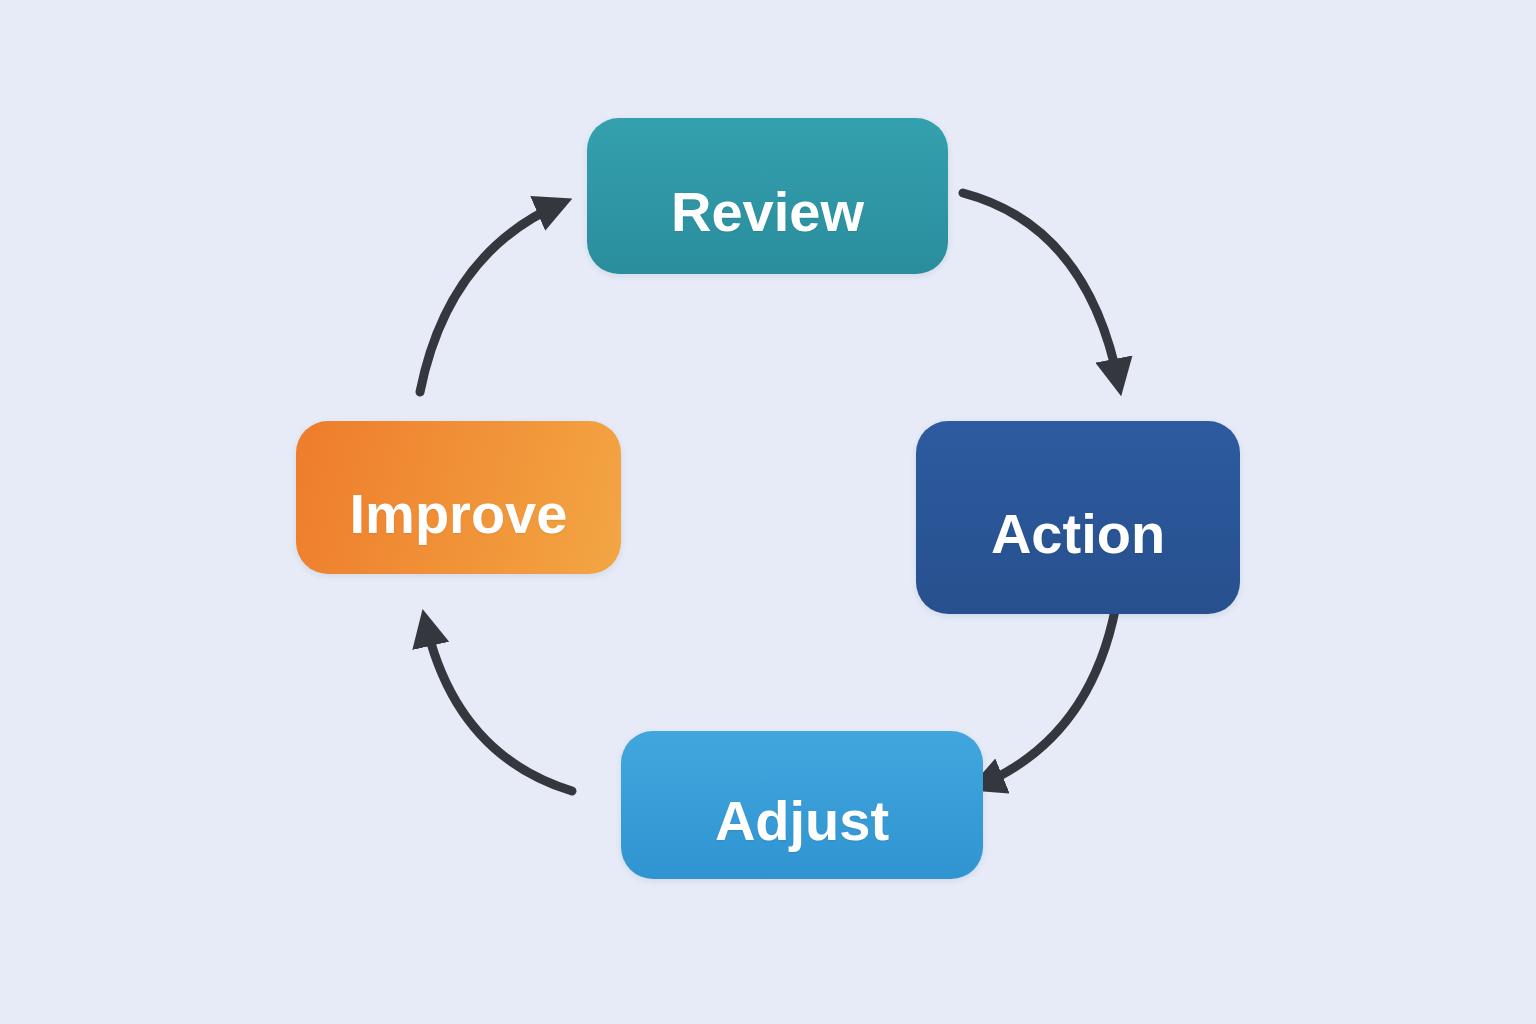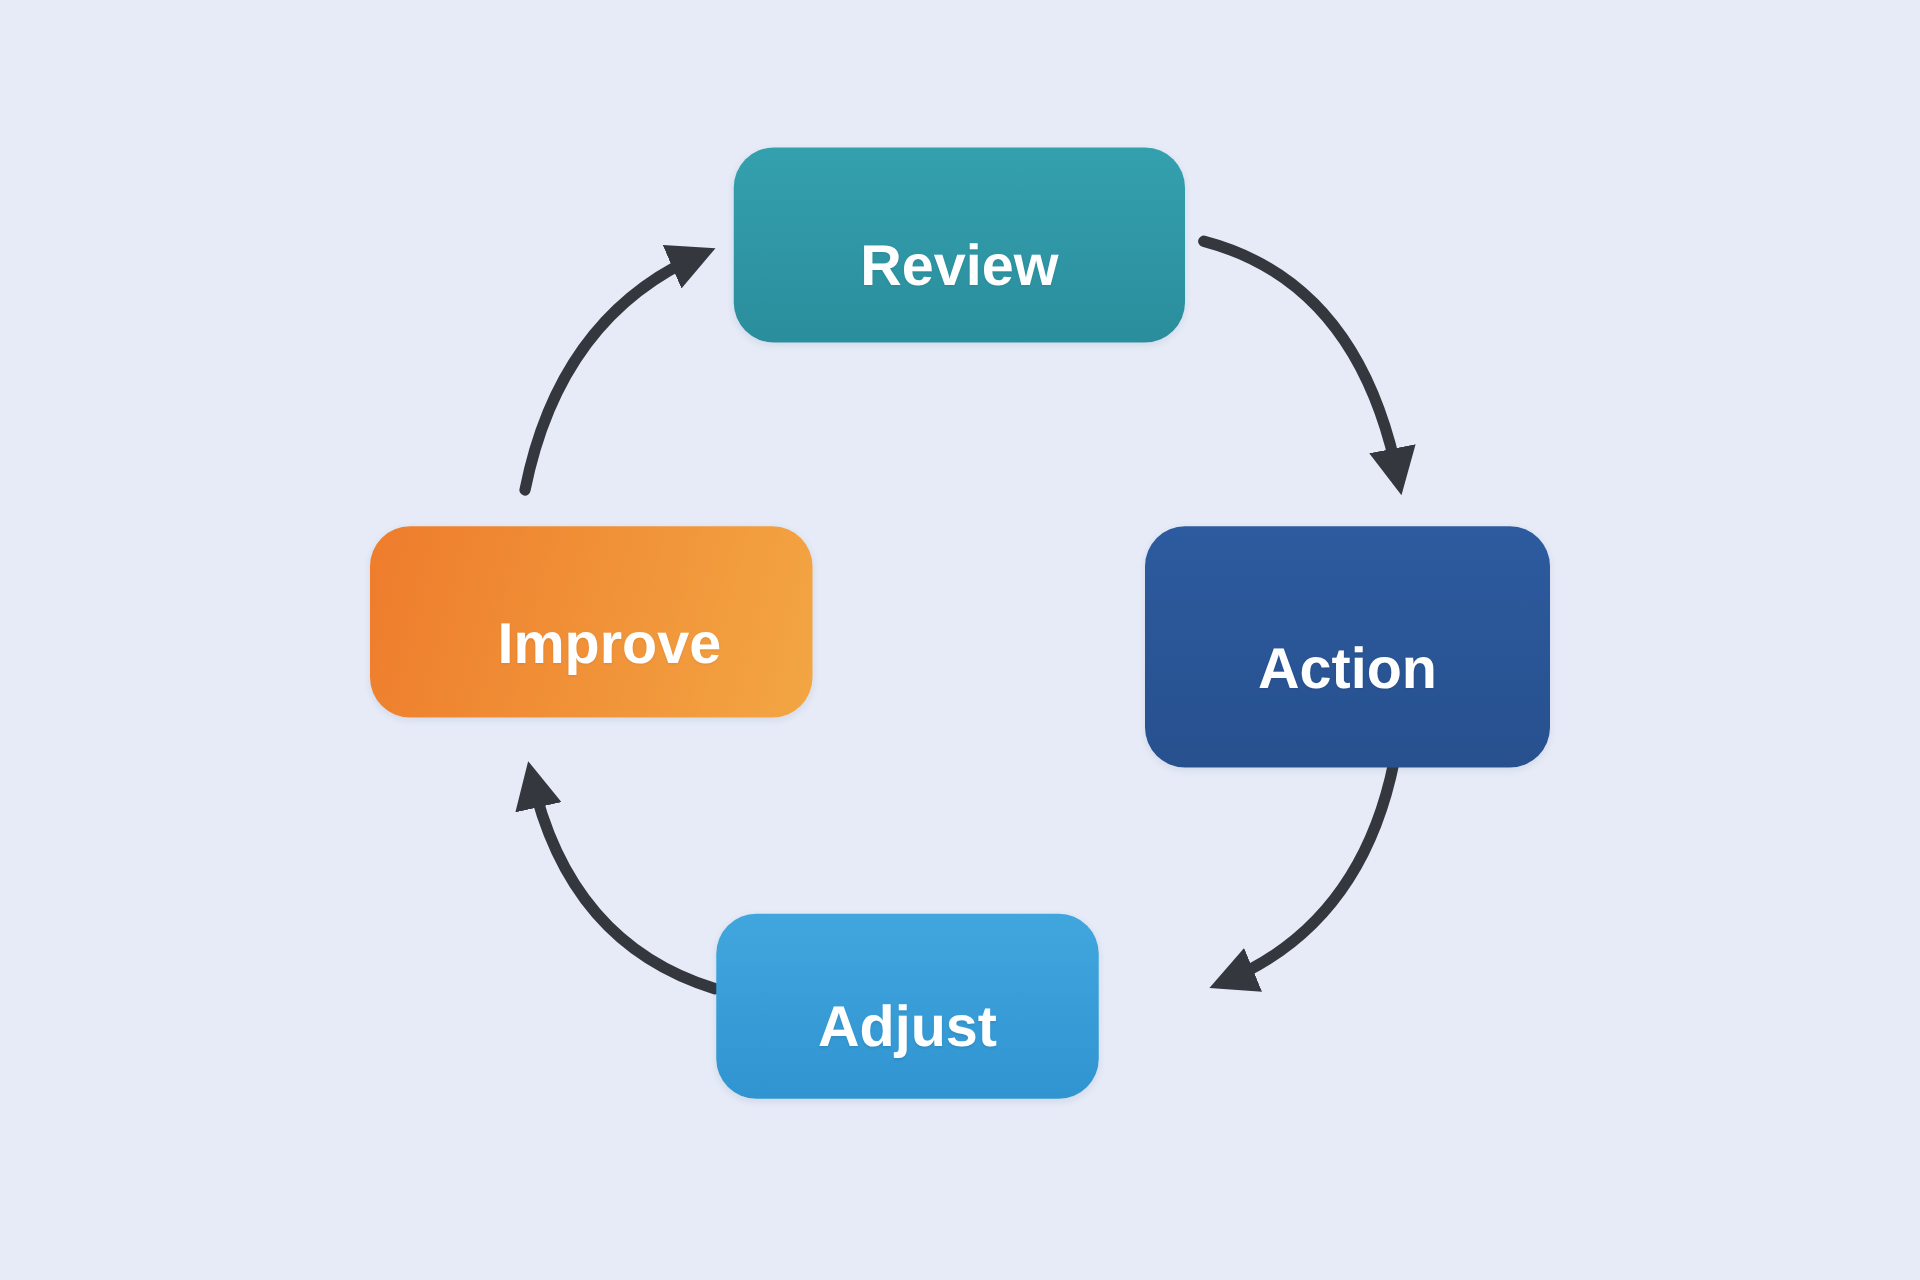--- a/index.html
+++ b/index.html
@@ -33,30 +33,30 @@
   .node {
     position: absolute;
     display: flex;
     align-items: center;
     justify-content: center;
     border-radius: 32px;
     box-shadow: 0 2px 6px rgba(40,60,100,0.10);
   }
   .node-label {
     color: #ffffff;
-    font-size: 46px;
+    font-size: 56px;
     font-weight: 700;
     line-height: 1;
     text-shadow: 0 1px 2px rgba(0,0,0,0.08);
     white-space: nowrap;
     margin-top: 32px;
   }
   .node-review  { left: 587px; top: 118px; width: 361px; height: 156px; }
   .node-action  { left: 916px; top: 421px; width: 324px; height: 193px; }
-  .node-adjust  { left: 573px; top: 731px; width: 306px; height: 148px; }
+  .node-adjust  { left: 621px; top: 731px; width: 362px; height: 148px; }
   .node-improve { left: 296px; top: 421px; width: 325px; height: 153px; }
 </style>
 </head>
 <body>
 
 <div class="canvas" style="background: rgb(230, 235, 247);">
 
   <svg class="arrow-layer" viewBox="0 0 1536 1024" aria-hidden="true">
     <defs>
       <marker id="ah" viewBox="0 0 10 10" refX="7" refY="5" markerWidth="4.2" markerHeight="4.2" orient="auto">
@@ -74,17 +74,17 @@
   </div>
 
   <div class="node node-action" style="background: linear-gradient(rgb(45, 91, 159), rgb(39, 80, 142));">
     <span class="node-label" style="color: rgb(255, 255, 255);">Action</span>
   </div>
 
   <div class="node node-adjust" style="background: linear-gradient(rgb(66, 166, 222), rgb(47, 148, 208));">
     <span class="node-label" style="color: rgb(255, 255, 255);">Adjust</span>
   </div>
 
-  <div class="node node-improve" style="background: linear-gradient(105deg, rgb(238, 124, 44), rgb(243, 166, 67)); padding-left: 29px;">
+  <div class="node node-improve" style="background: linear-gradient(105deg, rgb(238, 124, 44), rgb(243, 166, 67));">
     <span class="node-label" style="color: rgb(255, 255, 255);">Improve</span>
   </div>
 
 </div>
 
 </body></html>

